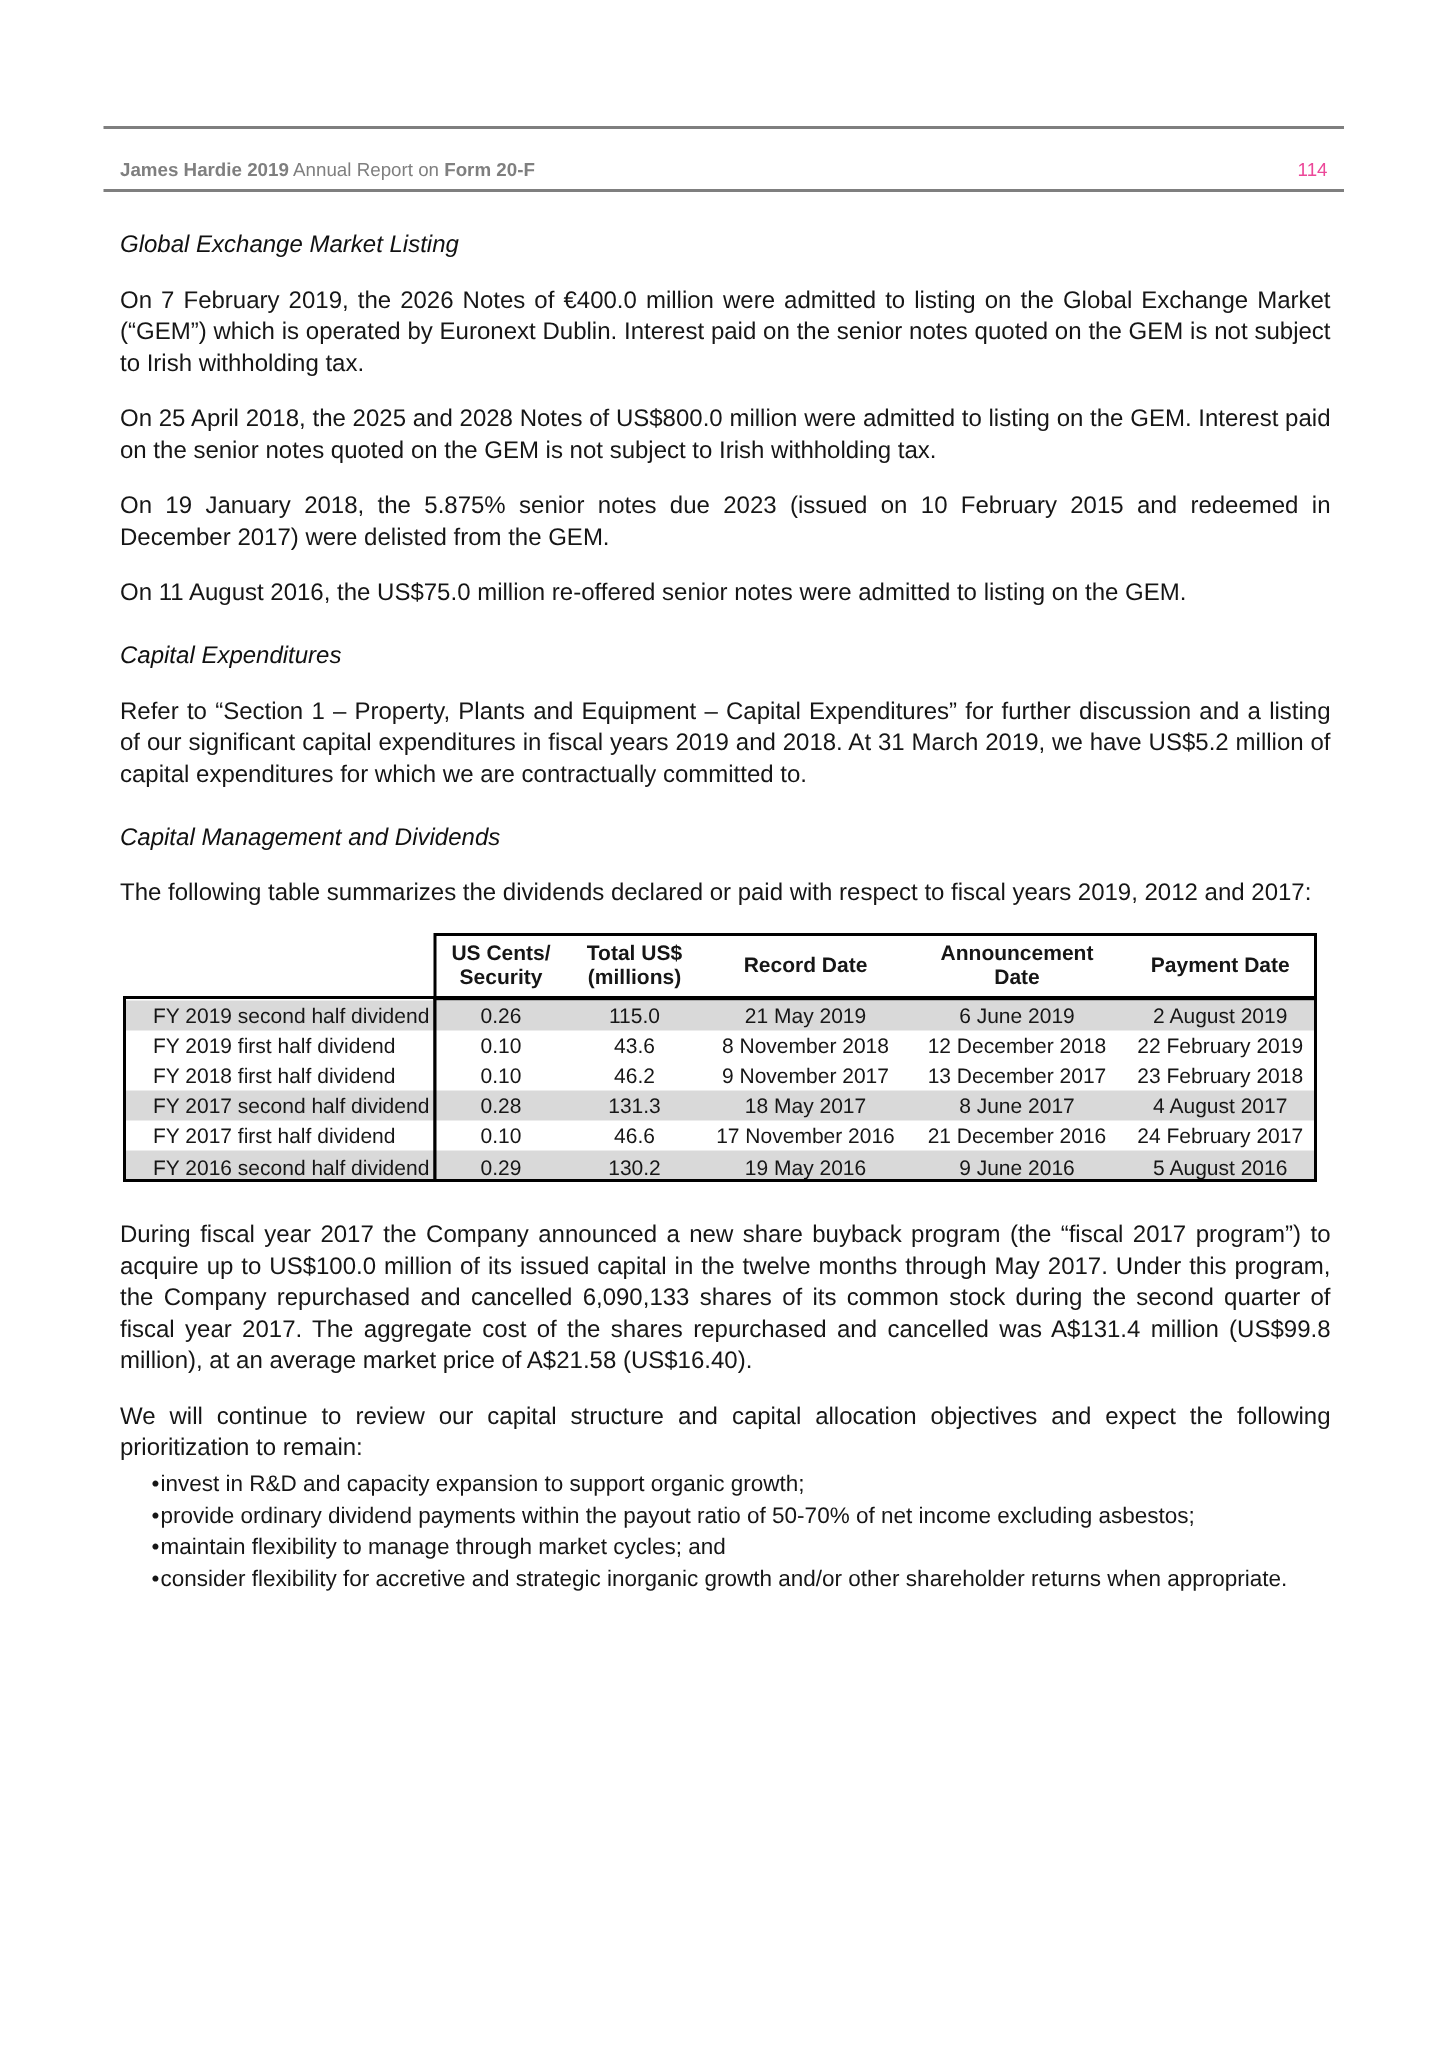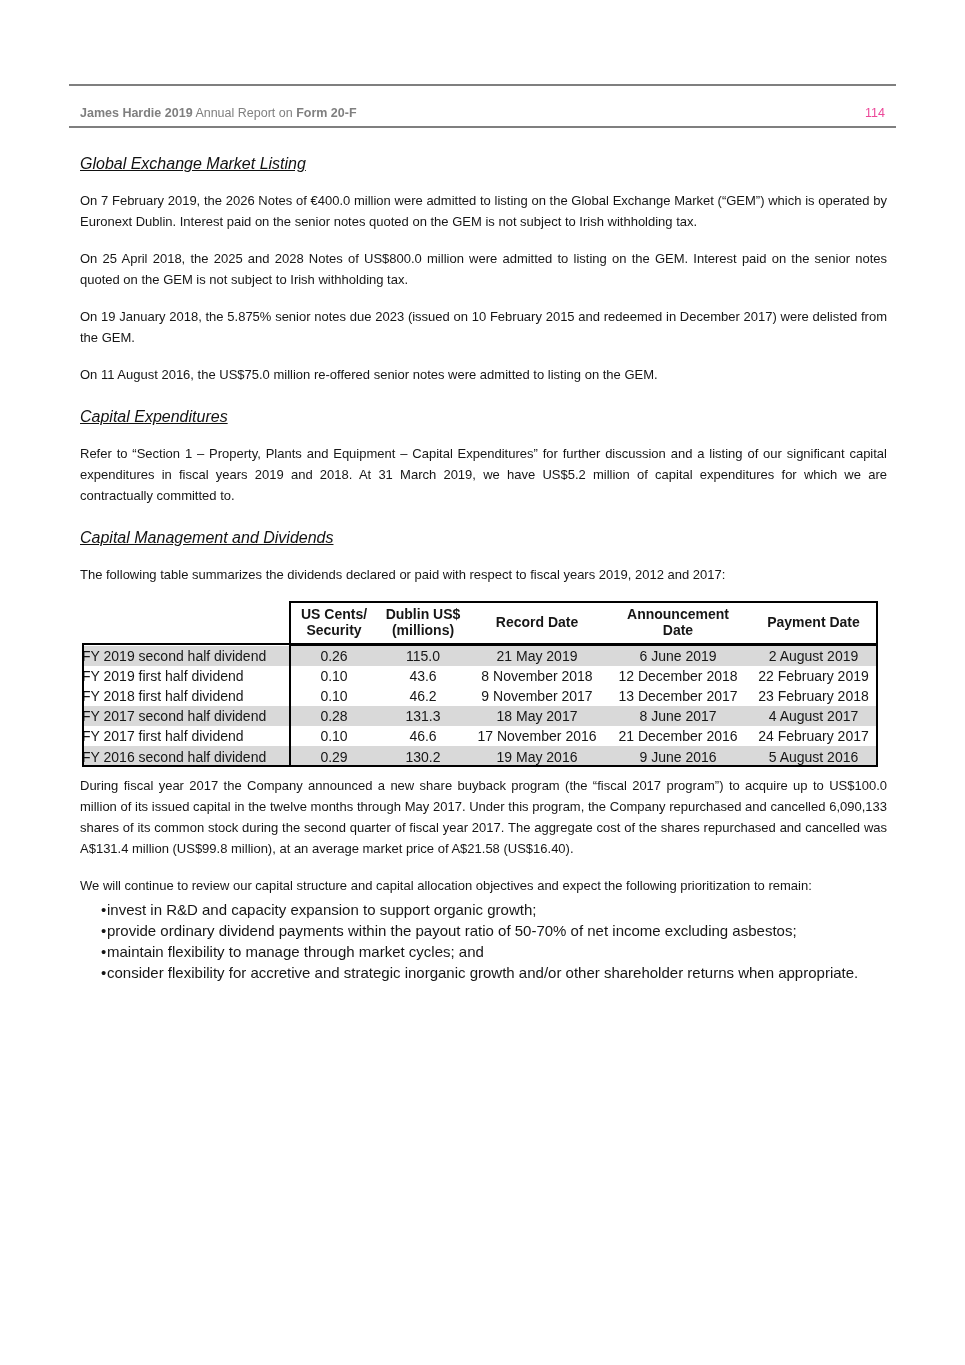--- a/index.html
+++ b/index.html
@@ -22,51 +22,50 @@
     margin: 0 69px; padding: 19px 11px 4px 11px;
     font-size: 12.5px; line-height: 17px; color: #7f7f7f;
   }
   .running-header .b { font-weight: bold; }
   .pageno { color: #ec4899; }
 
   
   .content { margin: 0 78px 0 80px; }
   .sect-heading {
     font-style: italic; font-weight: normal;
-    text-decoration: underline;
     font-size: 16px; line-height: 19px;
     margin: 22px 0 17px 0;
     color: #111;
   }
   .sect-heading.first { margin-top: 26px; }
   p.body-p {
-    font-size: 13px; line-height: 21px;
+    font-size: 16px; line-height: 21px;
     text-align: justify;
     margin: 0 0 16px 0;
   }
   p.body-p.tight { margin-bottom: 3px; margin-top: 12px; }
 
   
   .tablewrap {
     position: relative;
     width: 796px;
-    margin: 6px 0 8px 2px;
+    margin: 6px 0 25px 2px;
     font-size: 14px;
     line-height: 16px;
   }
   .t-grid { display: grid; grid-template-columns: 207px 90px 88px 140px 142px 129px; }
   .t-head { height: 42px; }
   .th-cell {
     display: flex; flex-direction: column;
     align-items: center; justify-content: center;
     font-weight: bold; text-align: center;
   }
   .t-row { height: 20.2px; align-items: center; }
   .t-row.shaded { background: #d9d9d9; }
-  .c-label { padding-left: 0; white-space: nowrap; overflow: hidden; }
+  .c-label { padding-left: 20px; white-space: nowrap; overflow: hidden; }
   .c-mid { text-align: center; white-space: nowrap; }
   .hline { height: 2.5px; background: #000; margin-left: 207px; }
   .box-data {
     position: absolute; top: 0; left: 207px; right: 0; bottom: 0;
     border: 2.5px solid #000; pointer-events: none;
   }
   .box-label {
     position: absolute; top: 42px; left: 0; width: 208px; bottom: 0;
     border: 2.5px solid #000; border-right-width: 1px; pointer-events: none;
   }
@@ -108,21 +107,21 @@
     <div class="tablewrap">
       <div class="t-grid t-head">
         <div class="th-cell">
           <div></div>
         </div>
         <div class="th-cell">
           <div>US Cents/</div>
           <div>Security</div>
         </div>
         <div class="th-cell">
-          <div>Dublin US$</div>
+          <div>Total US$</div>
           <div>(millions)</div>
         </div>
         <div class="th-cell">
           <div>Record Date</div>
         </div>
         <div class="th-cell">
           <div>Announcement</div>
           <div>Date</div>
         </div>
         <div class="th-cell">

